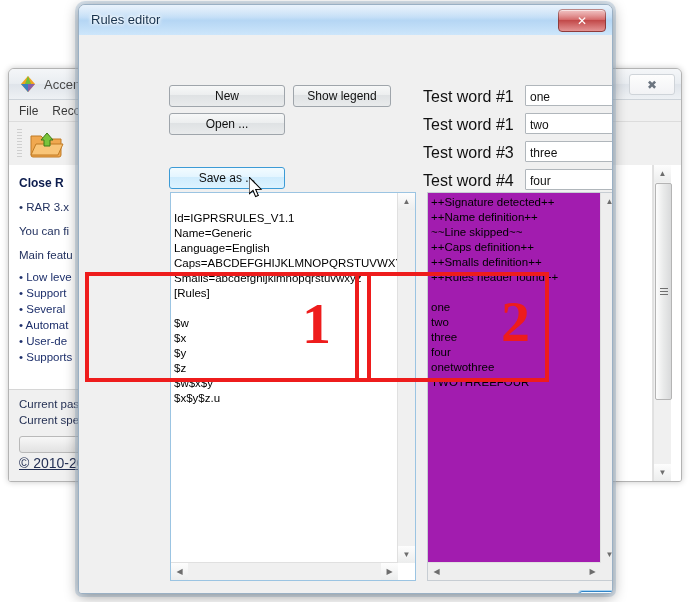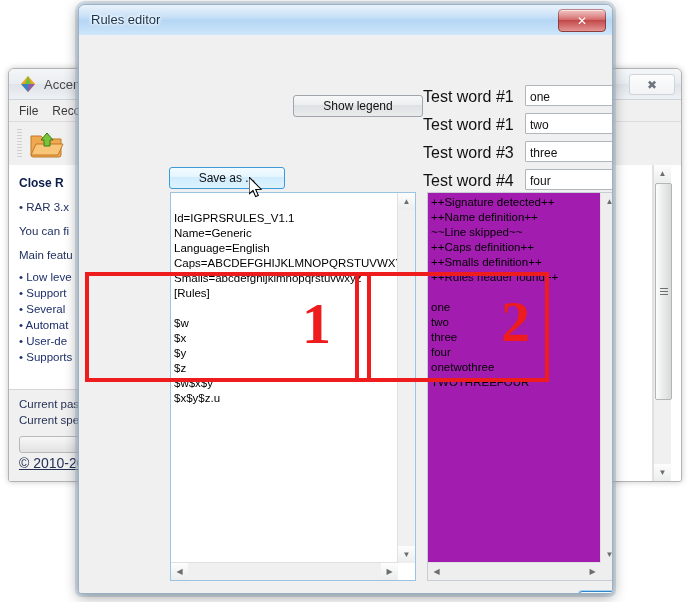--- a/index.html
+++ b/index.html
@@ -151,21 +151,21 @@
   }
   .btn.default{
     border:1px solid #2f84c8;border-radius:3px;
     background:linear-gradient(to bottom,#f4fbff 0%,#ddf0fd 45%,#c7e6fb 47%,#e2f3ff 100%);
     box-shadow:0 0 0 1px rgba(120,190,240,.6);
   }
   #b-new{position:absolute;left:90px;top:50px;width:116px;height:22px;}
   #b-open{position:absolute;left:90px;top:78px;width:116px;height:22px;}
   #b-save{position:absolute;left:90px;top:106px;width:116px;height:22px;}
   #b-saveas{position:absolute;left:90px;top:132px;width:116px;height:22px;}
-  #b-legend{position:absolute;left:214px;top:60px;width:130px;height:22px;}
+  #b-legend{position:absolute;left:214px;top:50px;width:98px;height:22px;}
 
   .twrow{position:absolute;left:344px;height:23px;}
   .twlabel{position:absolute;left:0;top:3px;font-size:16px;color:#111;white-space:nowrap;}
   .twinput{
     position:absolute;left:102px;width:157px;height:21px;
     border:1px solid #b0b6bb;background:#fff;border-radius:1px;
     font-size:12px;color:#111;padding:2px 0 0 4px;box-sizing:border-box;
     font-family:"Liberation Sans",sans-serif;
   }
 
@@ -276,20 +276,22 @@
 
   <div class="dlg">
 
     <div class="dlg-titlebar">
       <span class="dlg-title">Rules editor</span>
       <span class="dlg-close">✕</span>
     </div>
 
     <div class="dlg-body">
 
+      <div class="btn" id="b-new">New</div>
+      <div class="btn" id="b-open">Open ...</div>
       <div class="btn hover" id="b-saveas">Save as ...</div>
       <div class="btn" id="b-legend">Show legend</div>
 
       <div class="twrow" style="top:50px;">
         <span class="twlabel">Test word #1</span>
         <input class="twinput" type="text" value="one" style="">
       </div>
       <div class="twrow" style="top:78px;">
         <span class="twlabel">Test word #1</span>
         <input class="twinput" type="text" value="two" style="">

